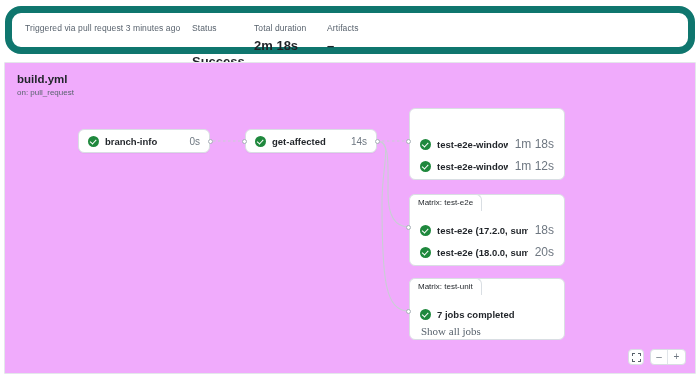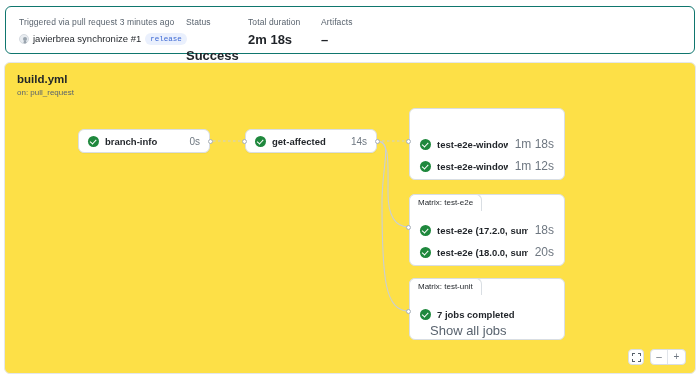--- a/index.html
+++ b/index.html
@@ -16,22 +16,22 @@
     background: #ffffff;
     overflow: hidden;
   }
 
   
   .summary-card {
     position: absolute;
     left: 5px; top: 6px;
     width: 690px; height: 48px;
     background: #ffffff;
-    border: 1px solid #0f766e;
-    border-radius: 6px;
+    border: 7px solid #0f766e;
+    border-radius: 16px;
   }
   .summary-row {
     position: absolute;
     left: 13px; top: 9px;
     display: flex;
     align-items: flex-start;
   }
   .sum-col { display: flex; flex-direction: column; }
   .sum-col.c1 { width: 167px; }
   .sum-col.c2 { width: 62px; gap: 16px; }
@@ -91,23 +91,23 @@
     padding: 1.5px 5px 2px 5px;
     line-height: 8px;
     white-space: nowrap;
   }
 
   
   .canvas-card {
     position: absolute;
     left: 4px; top: 62px;
     width: 692px; height: 312px;
-    background: #fde047;
+    background: #f0abfc;
     border: 1px solid #e4e7eb;
-    border-radius: 6px;
+    border-radius: 1px;
     overflow: hidden;
   }
   .canvas-header {
     position: absolute;
     left: 12px; top: 9px;
   }
   .wf-title {
     font-size: 11.5px;
     font-weight: 700;
     color: #1f2328;
@@ -225,26 +225,27 @@
     overflow: hidden;
     text-overflow: clip;
   }
   .mi-dur {
     font-size: 12px;
     color: #6e7781;
     white-space: nowrap;
     margin-left: 7px;
   }
   .show-all {
-    font-size: 13px;
+    font-size: 11px;
     color: #59636e;
     margin-top: 0px;
-    margin-left: 10px;
+    margin-left: 1px;
     line-height: 12px;
     cursor: pointer;
+    font-family: Liberation Serif, serif;
   }
 
   
   .controls {
     position: absolute;
     right: 9px; bottom: 8px;
     display: flex;
     align-items: center;
     gap: 6px;
   }
@@ -292,25 +293,20 @@
 </head>
 <body>
 
 <div id="root">
 
   <div class="summary-card">
     <div class="summary-row">
 
       <div class="sum-col c1">
         <div class="sum-label">Triggered via pull request 3 minutes ago</div>
-        <div class="trigger-line">
-          <span class="avatar"></span>
-          <span class="trigger-text">javierbrea synchronize #1</span>
-          <span class="badge-release">release</span>
-        </div>
       </div>
 
       <div class="sum-col c2">
         <div class="sum-label">Status</div>
         <div class="sum-value">Success</div>
       </div>
 
       <div class="sum-col c3">
         <div class="sum-label">Total duration</div>
         <div class="sum-value">2m 18s</div>

